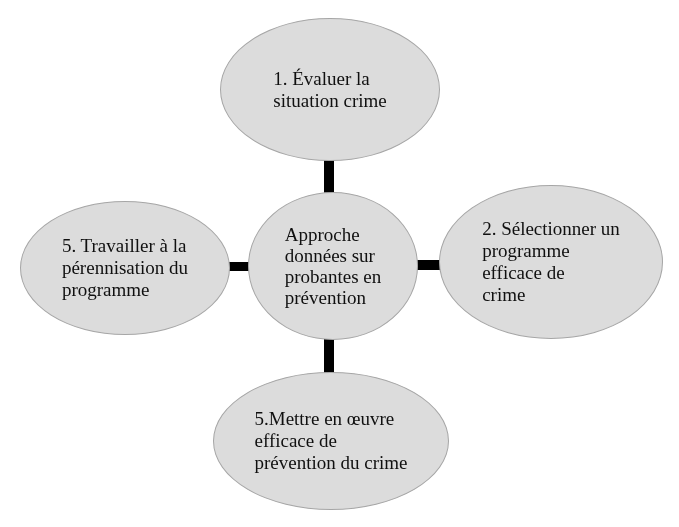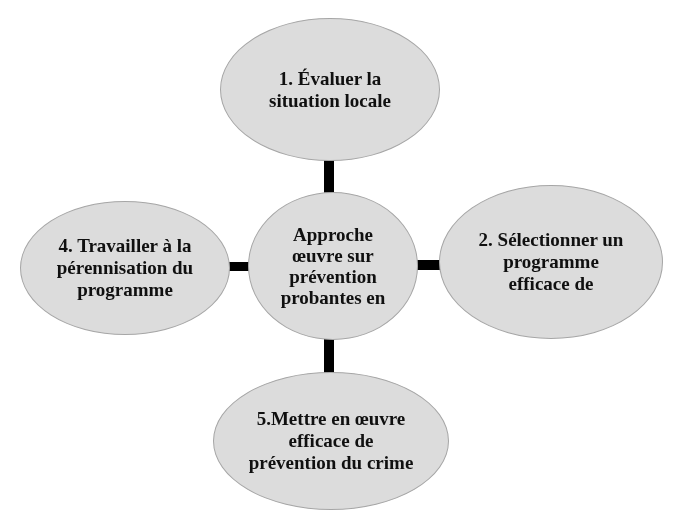--- a/index.html
+++ b/index.html
@@ -23,23 +23,22 @@
   }
   .node {
     position: absolute;
     background: #dcdcdc;
     border: 1.5px solid #a6a6a6;
     border-radius: 50%;
     z-index: 2;
     display: flex;
     align-items: center;
     justify-content: center;
-    text-align: center;
+    text-align: left;
     box-sizing: border-box;
-    font-weight: bold;
   }
   .node .txt {
     font-size: 19px;
     line-height: 22px;
     white-space: nowrap;
   }
   .node.center-node .txt {
     line-height: 21px;
   }
   
@@ -60,50 +59,51 @@
 <div class="canvas">
 
   <div class="connector v-top"></div>
   <div class="connector v-bottom"></div>
   <div class="connector h-left"></div>
   <div class="connector h-right"></div>
 
   <div class="node top-node">
     <div class="txt">
       <div>1. Évaluer la</div>
-      <div>situation locale</div>
+      <div>situation crime</div>
     </div>
   </div>
 
   <div class="node right-node">
     <div class="txt">
       <div>2. Sélectionner un</div>
       <div>programme</div>
       <div>efficace de</div>
+      <div>crime</div>
     </div>
   </div>
 
   <div class="node bottom-node">
     <div class="txt">
       <div>5.Mettre en œuvre</div>
       <div>efficace de</div>
       <div>prévention du crime</div>
     </div>
   </div>
 
   <div class="node left-node">
     <div class="txt">
-      <div>4. Travailler à la</div>
+      <div>5. Travailler à la</div>
       <div>pérennisation du</div>
       <div>programme</div>
     </div>
   </div>
 
   <div class="node center-node">
     <div class="txt">
       <div>Approche</div>
-      <div>œuvre sur</div>
+      <div>données sur</div>
+      <div>probantes en</div>
       <div>prévention</div>
-      <div>probantes en</div>
     </div>
   </div>
 
 </div>
 
 </body></html>

